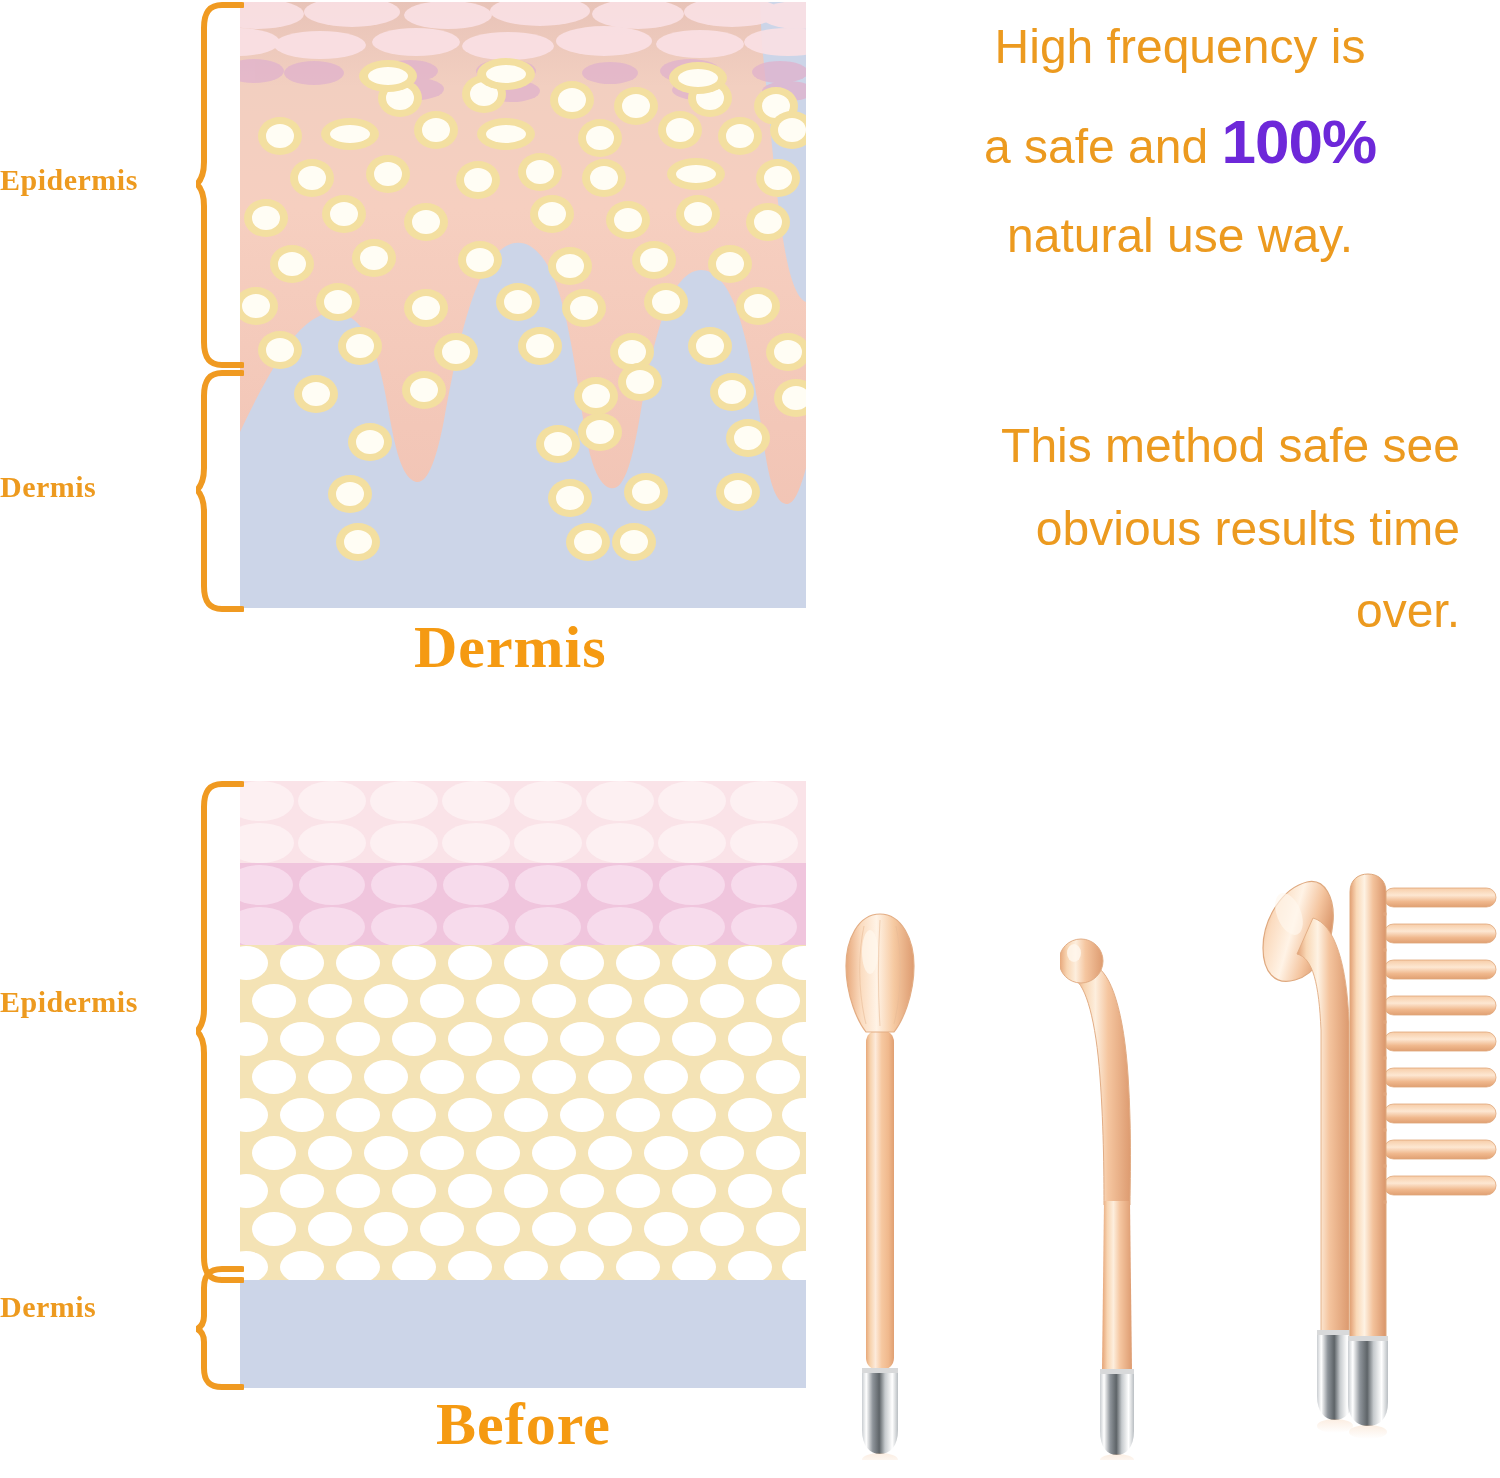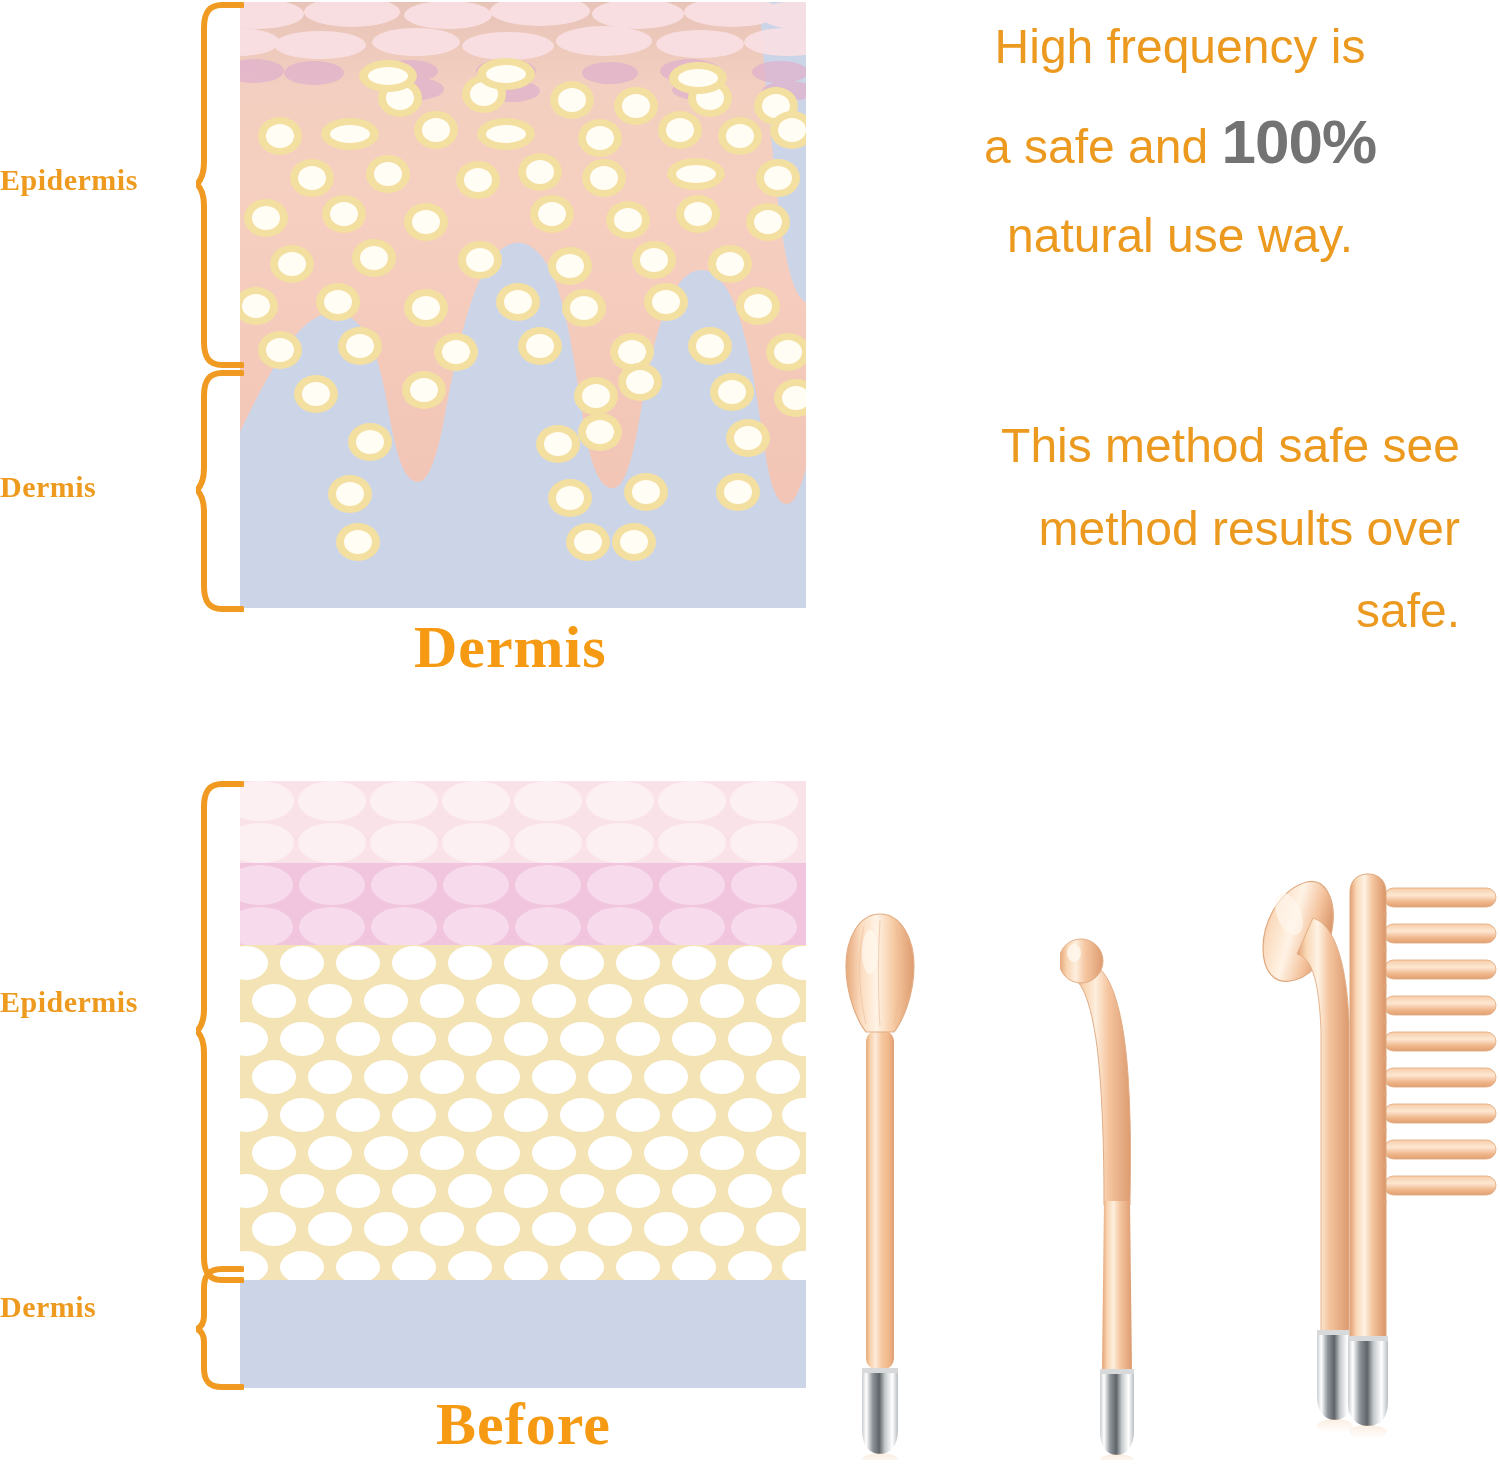--- a/index.html
+++ b/index.html
@@ -54,21 +54,21 @@
   
   .tblock{
     position:absolute;
     color:#EC9A1F;
     font-family:"Liberation Sans",sans-serif;
     font-size:48px;
     line-height:1.72;
     text-align:right;
     font-weight:400;
   }
-  .tblock .hl{font-weight:bold;font-size:62px;color:#737373;letter-spacing:-1px;}
+  .tblock .hl{font-weight:bold;font-size:62px;color:#6d28d9;letter-spacing:-1px;}
   .t1{left:900px;top:6px;width:560px;text-align:center;}
   .t2{left:900px;top:405px;width:560px;}
 
   
   .wand{position:absolute;}
 </style>
 </head>
 <body>
 
 <div class="stage">
@@ -432,24 +432,24 @@
     <div>
       <span>natural use way.</span>
     </div>
   </div>
 
   <div class="tblock t2">
     <div>
       <span>This method safe see</span>
     </div>
     <div>
-      <span>method results over</span>
+      <span>obvious results time</span>
     </div>
     <div>
-      <span>safe.</span>
+      <span>over.</span>
     </div>
   </div>
 
   <svg class="wand" style="left:828px;top:900px;width:110px;height:560px;" viewBox="0 0 110 560">
     <defs>
       <linearGradient id="gGlass" x1="0" y1="0" x2="1" y2="0">
         <stop offset="0%" stop-color="#e8a97a"></stop>
         <stop offset="16%" stop-color="#f7d3ae"></stop>
         <stop offset="34%" stop-color="#fdeada"></stop>
         <stop offset="56%" stop-color="#f6c8a0"></stop>

